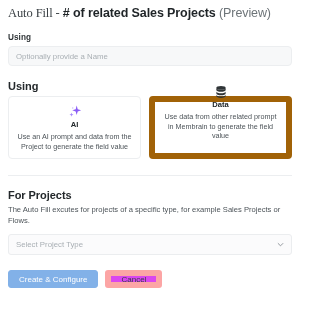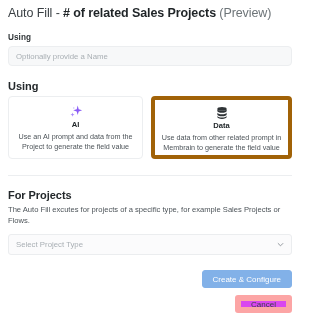--- a/index.html
+++ b/index.html
@@ -25,21 +25,21 @@
 
   
   .title {
     font-size: 12.5px;
     line-height: 16px;
     padding-top: 5px;
     color: #2f3437;
     white-space: nowrap;
     letter-spacing: -0.1px;
   }
-  .title .light { font-weight: 400; color: #3a4044; }
+  .title .light { font-weight: 400; color: #3a4044; font-family: Liberation Serif, serif; }
   .title .bold  { font-weight: 700; color: #1f2427; }
   .title .muted { font-weight: 400; color: #6d7478; }
 
   
   .field-label {
     font-size: 8.2px;
     font-weight: 700;
     color: #2f3437;
     margin-top: 12px;
     margin-bottom: 4px;
@@ -110,22 +110,23 @@
     border-radius: 4px;
     border: 1px solid #eceef0;
     background: #ffffff;
     display: flex;
     flex-direction: column;
     align-items: center;
     padding: 7px 6px 12px 6px;
     text-align: center;
   }
   .card.selected {
-    border: 4px solid #a16207;
+    border: 6px solid #a16207;
     padding-top: 6px;
+    justify-content: flex-end;
   }
   .card-icon {
     height: 15px;
     display: flex;
     align-items: center;
     justify-content: center;
     margin-bottom: 1px;
   }
   .card-title {
     font-size: 7.6px;
@@ -148,21 +149,20 @@
 
   
   .projects-wrap { margin-top: 13px; }
 
   
   .footer {
     display: flex;
     align-items: flex-end;
     gap: 7px;
     margin-top: 15px;
-    flex-direction: column;
   }
   .btn {
     box-sizing: border-box;
     font-family: "Liberation Sans", sans-serif;
     font-size: 8px;
     border-radius: 3px;
     height: 18px;
     display: flex;
     align-items: center;
     justify-content: center;

